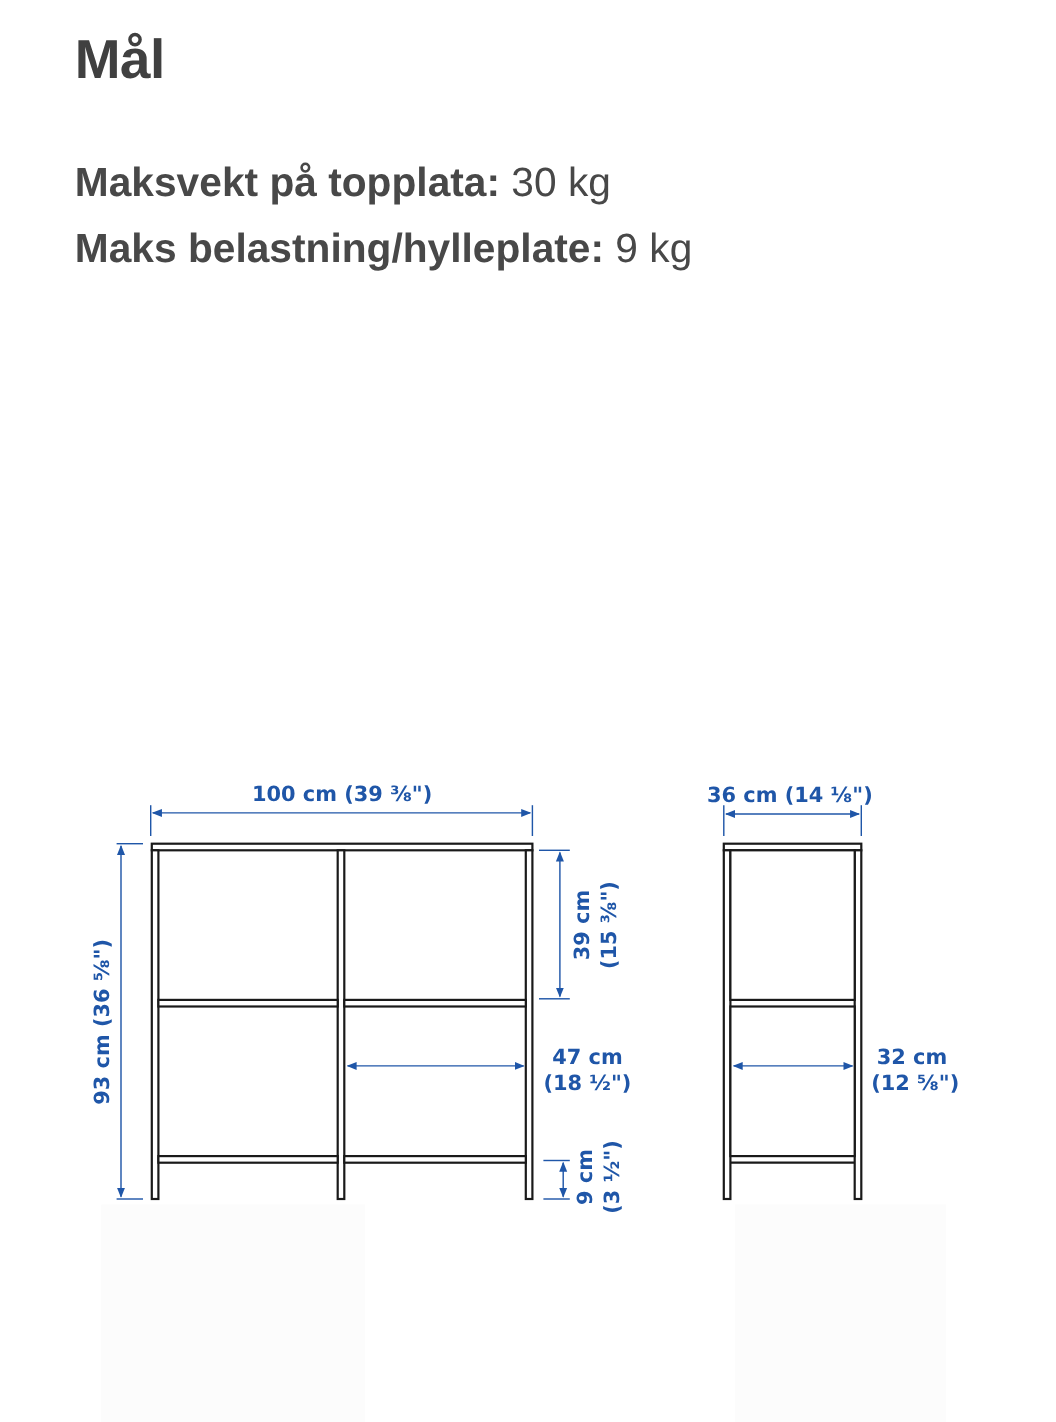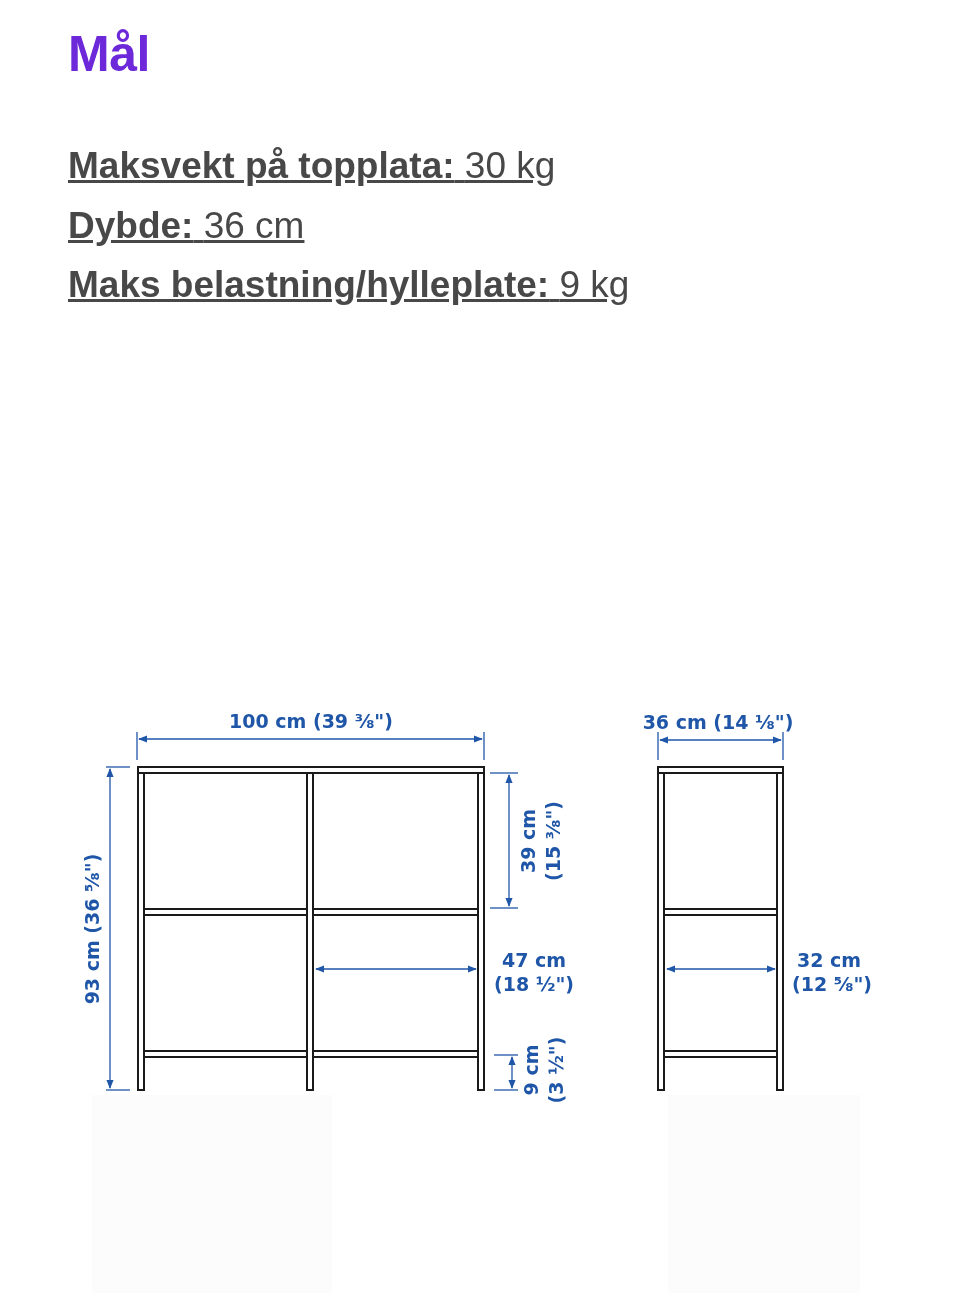--- a/index.html
+++ b/index.html
@@ -13,39 +13,38 @@
       position: relative;
       overflow: hidden;
       font-family: "Liberation Sans", "DejaVu Sans", sans-serif;
     }
     .title {
       position: absolute;
       left: 68px;
       top: 22px;
       font-size: 50px;
       font-weight: 700;
-      color: #6d28d9;
+      color: #404040;
       margin: 0;
       letter-spacing: -0.5px;
       line-height: 64px;
     }
     .specs {
       position: absolute;
       left: 68px;
       top: 136px;
       margin: 0;
       padding: 0;
       list-style: none;
     }
     .spec-row {
       font-size: 37px;
       line-height: 59.5px;
       color: #484848;
       white-space: nowrap;
-      text-decoration: underline;
     }
     .spec-label {
       font-weight: 700;
       color: #484848;
     }
     .spec-value {
       font-weight: 400;
       color: #484848;
     }
     .drawing {
@@ -69,24 +68,20 @@
   </style>
 </head>
 <body>
 
 <h1 class="title">Mål</h1>
 
 <ul class="specs">
   <li class="spec-row">
     <span class="spec-label">Maksvekt på topplata:</span>
     <span class="spec-value">30 kg</span>
-  </li>
-  <li class="spec-row">
-    <span class="spec-label">Dybde:</span>
-    <span class="spec-value">36 cm</span>
   </li>
   <li class="spec-row">
     <span class="spec-label">Maks belastning/hylleplate:</span>
     <span class="spec-value">9 kg</span>
   </li>
 </ul>
 
 <div class="drawing">
   <svg width="960" height="603" viewBox="0 690 960 603" xmlns="http://www.w3.org/2000/svg">
     <defs>

